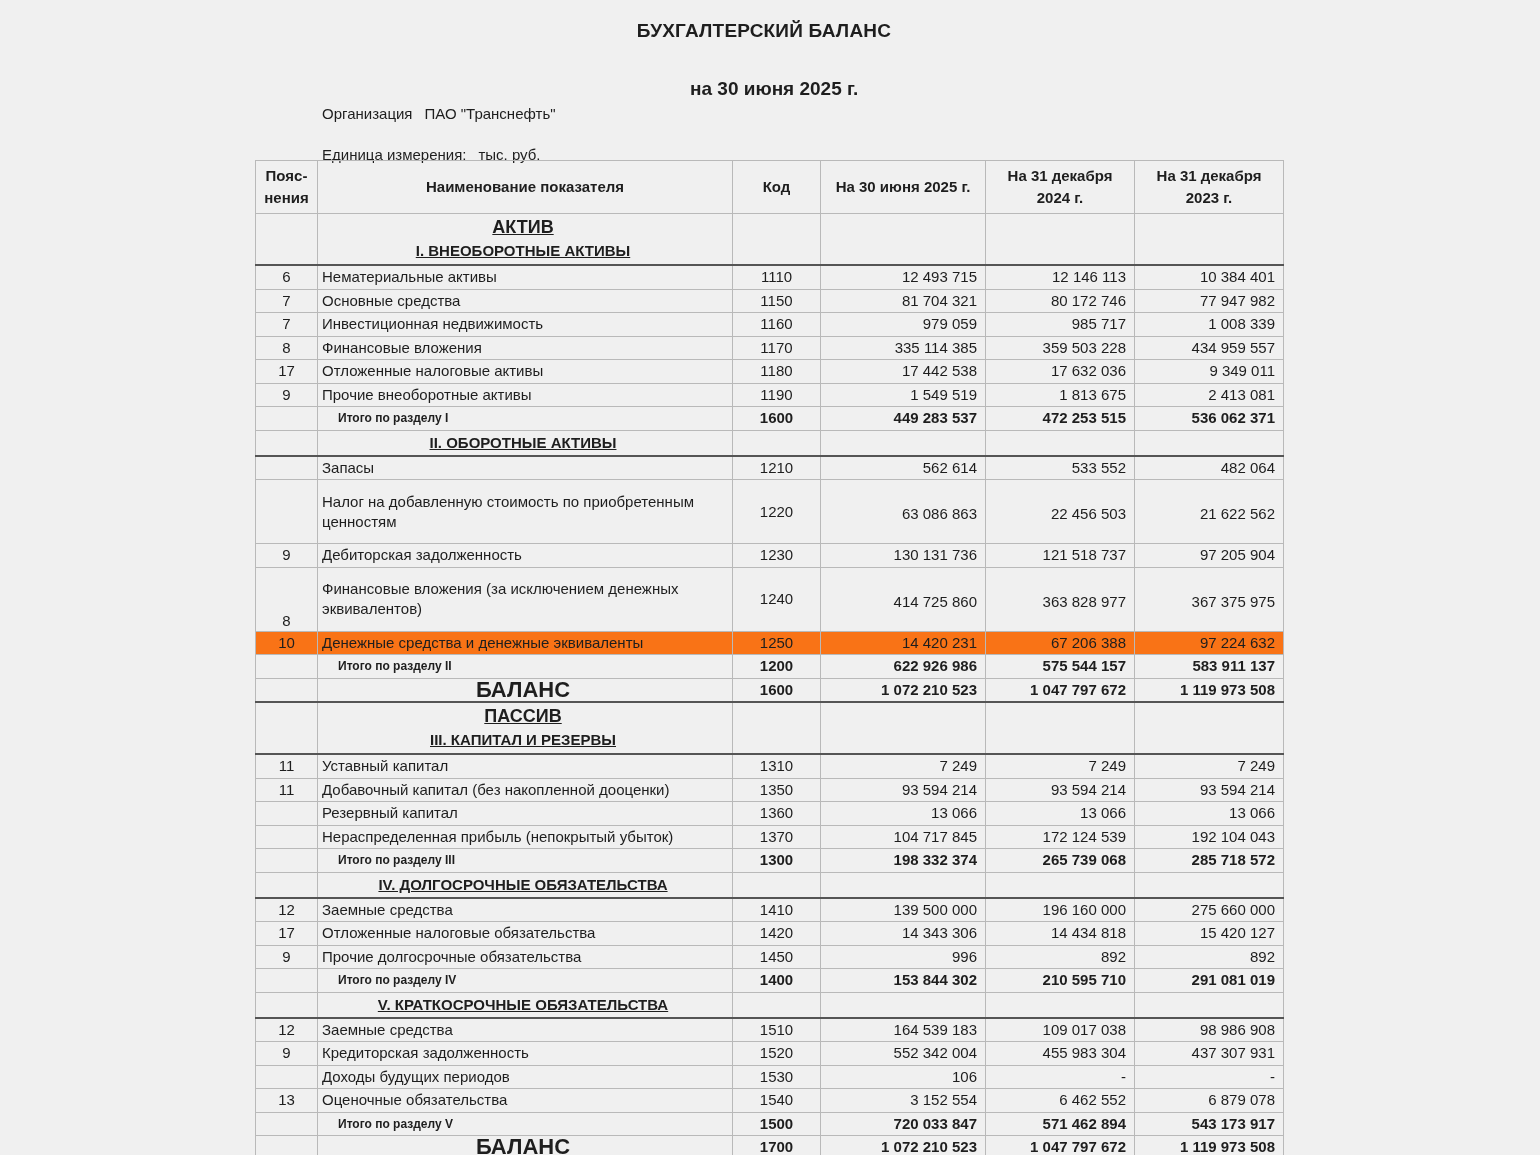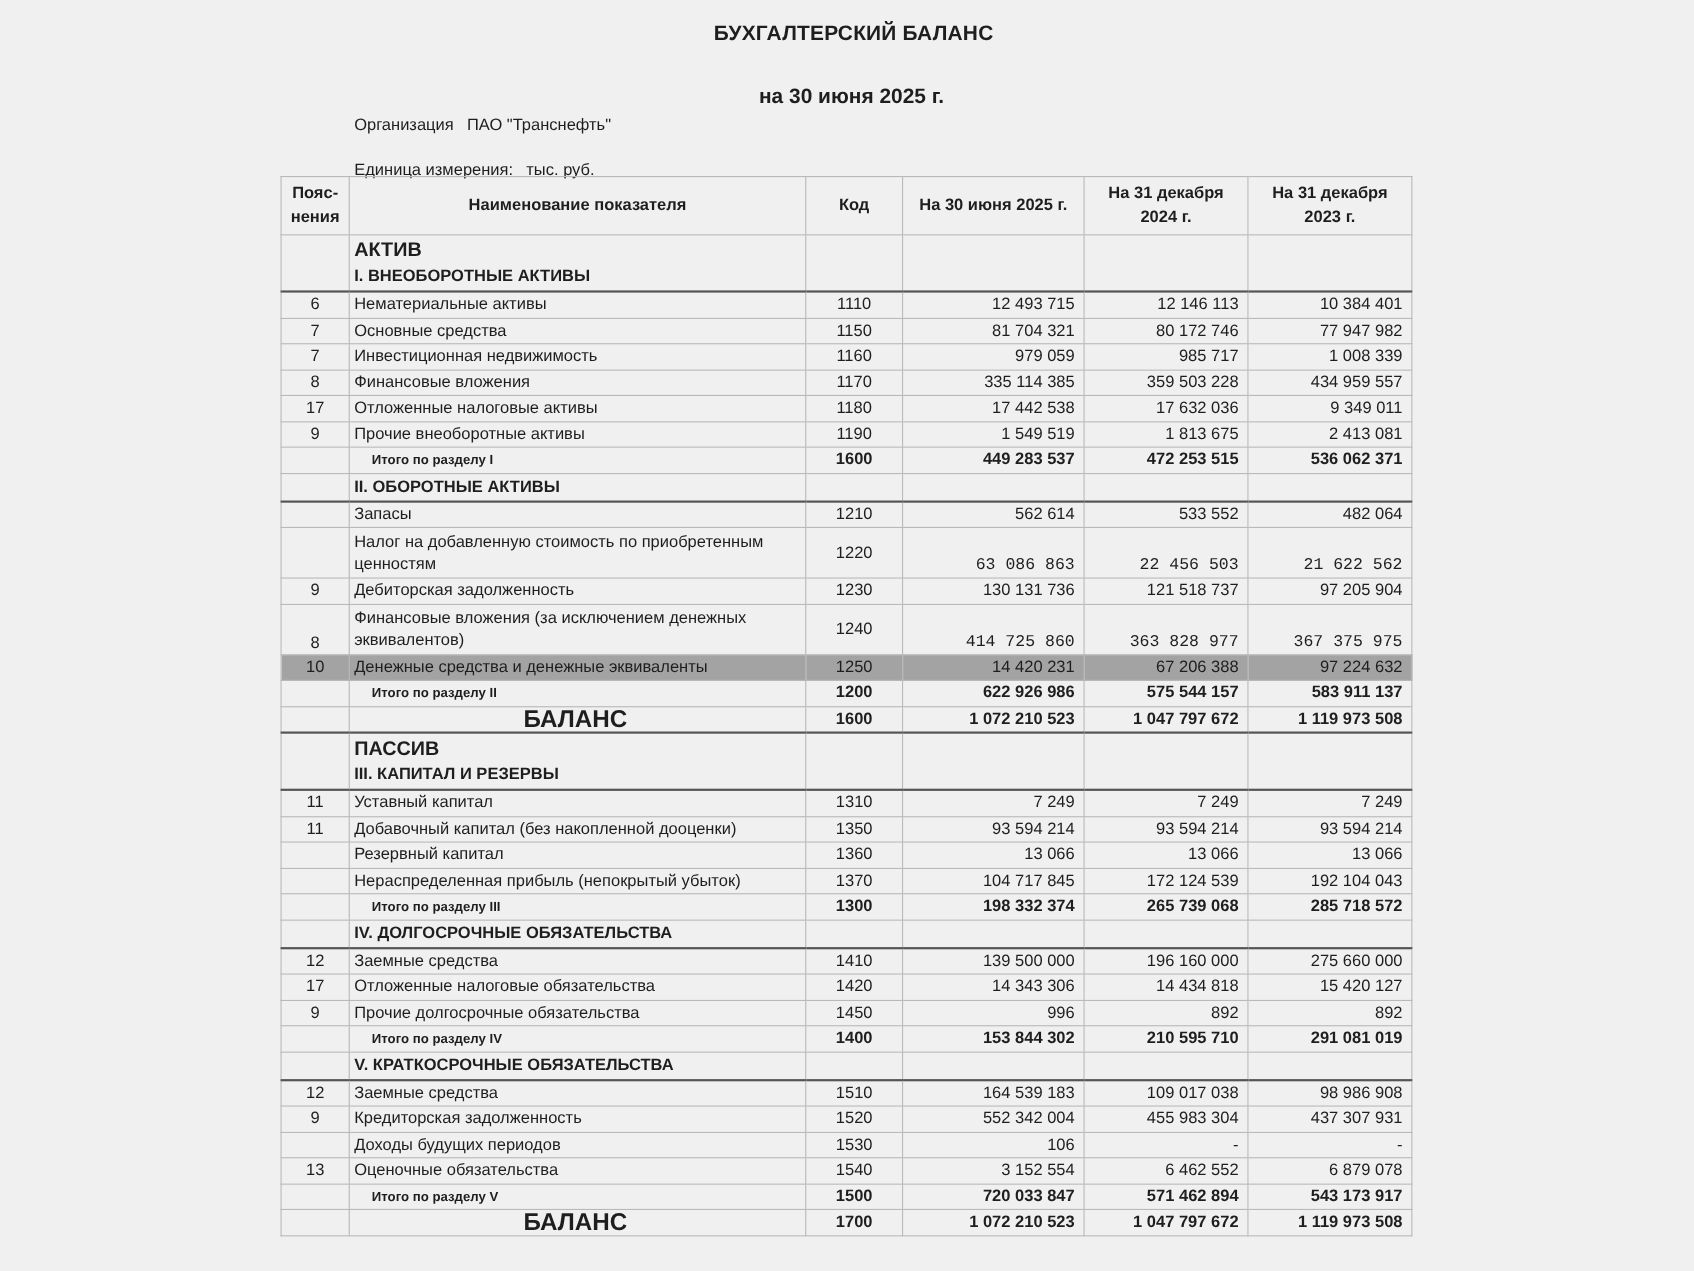--- a/index.html
+++ b/index.html
@@ -16,21 +16,21 @@
       overflow: hidden;
     }
     .doc-title {
       position: absolute;
       left: 0; width: 1528px;
       top: 20px;
       text-align: center;
       font-weight: bold;
       font-size: 19px;
       letter-spacing: 0.2px;
-      padding-left: 12px;
+      padding-left: 0;
     }
     .doc-title span { display: inline-block; margin-left: 0; }
     .doc-date {
       position: absolute;
       left: 690px;
       top: 78px;
       font-weight: bold;
       font-size: 19px;
     }
     .meta-line {
@@ -72,29 +72,29 @@
       line-height: 22px !important;
     }
     td.note { text-align: center; }
     td.code { text-align: center; }
     td.val { text-align: right; }
     td.name { text-align: left; padding-left: 4px !important; }
     tr.total td { font-weight: bold; }
     tr.total td.name { padding-left: 20px !important; font-size: 12px; }
     tr.grand td.name { text-align: center; font-weight: bold; font-size: 22px; }
     tr.grand td { font-weight: bold; }
-    tr.section td.name { font-weight: bold; }
+    tr.section td.name { text-align: center; font-weight: bold; text-decoration: underline; }
     .big-head { font-size: 18px; font-weight: bold; display: block; line-height: 24px; }
     .sub-head { font-size: 15px; font-weight: bold; display: block; line-height: 24px; }
     tr.section-block td { height: 50px; }
     tr.two-line td { height: 44px; }
-    tr.two-line td.val { vertical-align: bottom; padding-bottom: 1px; font-family: Liberation Mono, monospace; }
+    tr.two-line td.val { vertical-align: bottom; padding-bottom: 19px; }
     tr.two-line td.note-bottom { vertical-align: bottom; }
     tr.thick-top td { border-top: 2px solid #555; }
-    tr.highlight td { background: #a3a3a3; }
+    tr.highlight td { background: #f97316; }
     tr.bottom-thick td { border-bottom: 2px solid #555; }
   </style>
 </head>
 <body>
 
 <div class="doc-title"><span>БУХГАЛТЕРСКИЙ БАЛАНС</span></div>
 <div class="doc-date">на 30 июня 2025 г.</div>
 <div class="meta-line meta-org">
   <span>Организация</span><span class="gap"></span><span>ПАО "Транснефть"</span>
 </div>

